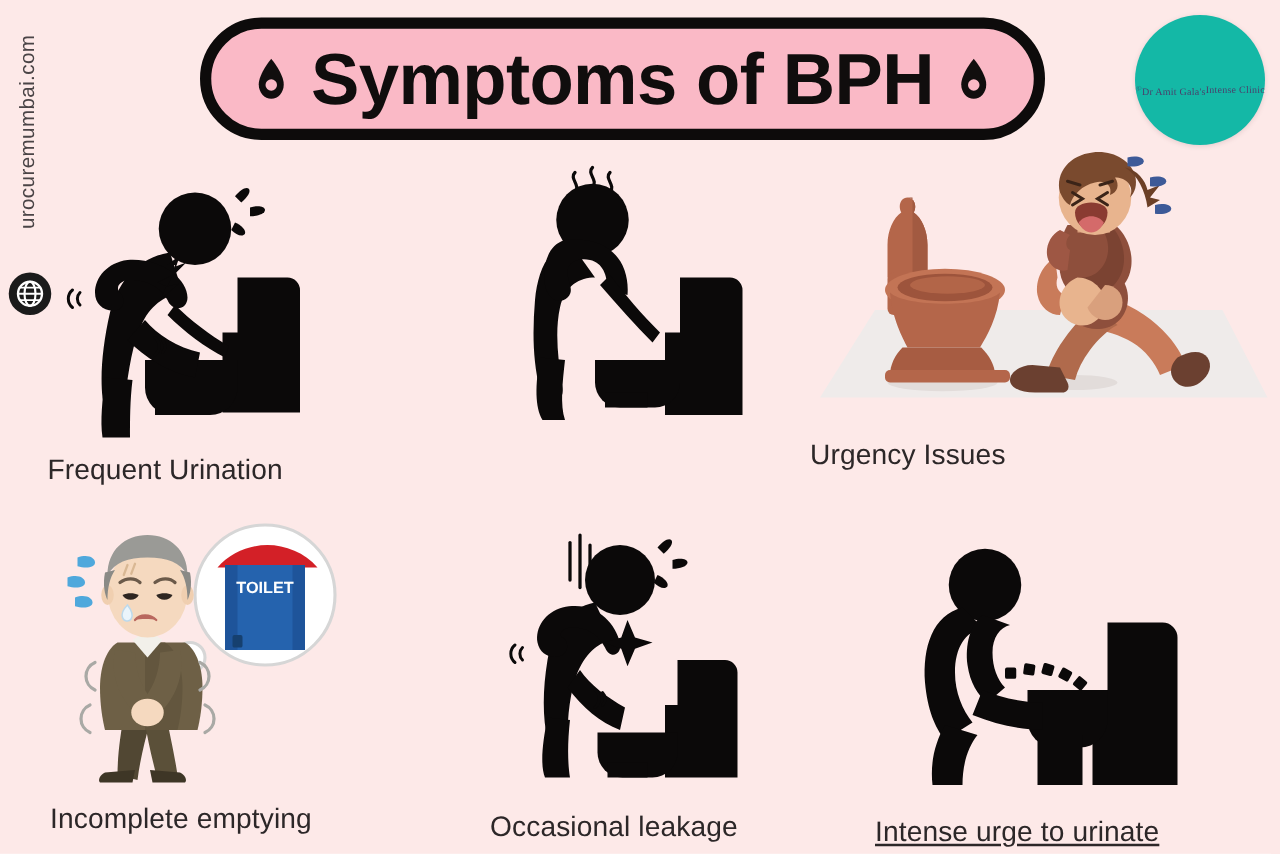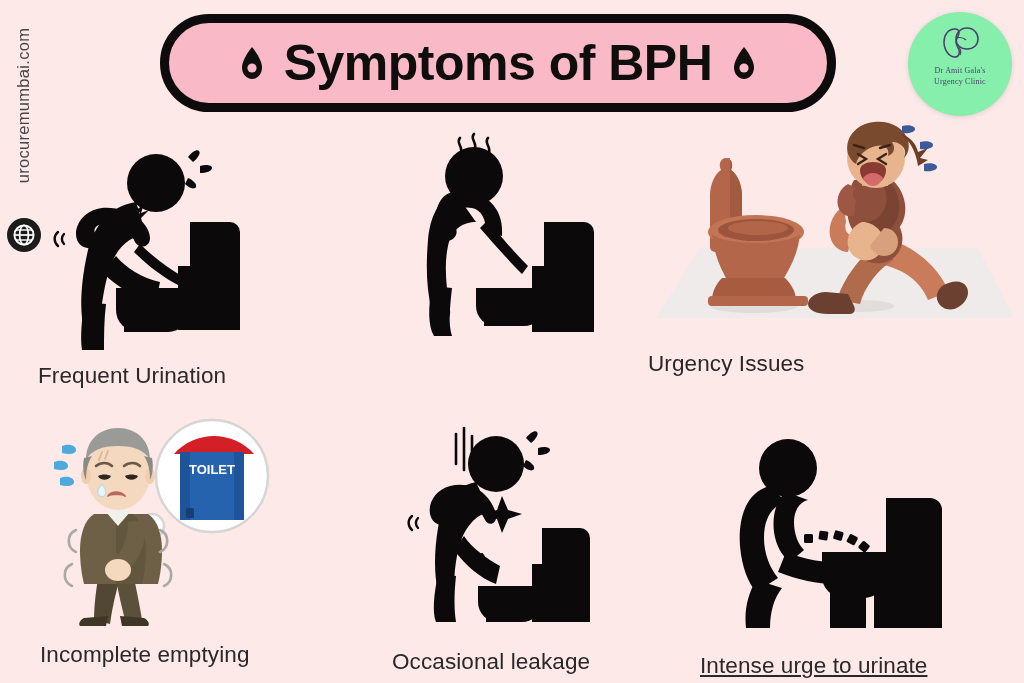--- a/index.html
+++ b/index.html
@@ -54,24 +54,24 @@
   }
 
   
   #logo {
     position: absolute;
     right: 12px;
     top: 12px;
     width: 104px;
     height: 104px;
     border-radius: 50%;
-    background: #86efac;
+    background: #14b8a6;
     box-shadow: 0 1px 4px rgba(120,80,90,0.18);
     display: flex;
-    flex-direction: column;
+    flex-direction: row;
     align-items: center;
     justify-content: flex-start;
     padding-top: 14px;
     box-sizing: border-box;
   }
   #logo-mark { width: 46px; height: 34px; }
   .logo-line {
     font-family: "Liberation Serif", serif;
     font-size: 8px;
     color: #4b3f6b;
@@ -92,21 +92,21 @@
     border: 9px solid #0d0b0b;
     border-radius: 49px;
     background: #fab9c6;
     box-sizing: border-box;
     display: flex;
     align-items: center;
     justify-content: center;
     gap: 20px;
   }
   #title-text {
-    font-size: 50px;
+    font-size: 58px;
     font-weight: bold;
     color: #100d0d;
     letter-spacing: -0.5px;
     white-space: nowrap;
   }
   .drop { width: 24px; height: 34px; flex: none; }
 
   
   .cell {
     position: absolute;
@@ -157,21 +157,21 @@
   </div>
 
   <div id="logo">
     <svg id="logo-mark" viewBox="0 0 46 34">
       <path d="M18 3 C11 3 7 9 7 16 C7 24 12 31 18 31 C22 31 23 27 22 24 C21 21 19 19 19 16 C19 12 22 10 22 7 C22 4.6 20.4 3 18 3 Z" fill="none" stroke="#4B3F6B" stroke-width="1.5"></path>
       <path d="M30 2 C23.5 2 19 7 19 13 C19 19 23.5 23 30 23 C36.5 23 41 19 41 13 C41 7 36.5 2 30 2 Z" fill="none" stroke="#4B3F6B" stroke-width="1.5"></path>
       <path d="M19 12 C23 11 27 12 29 14" fill="none" stroke="#4B3F6B" stroke-width="1.2"></path>
       <path d="M22 21 C24 24 24 27 23 29" fill="none" stroke="#4B3F6B" stroke-width="1.2"></path>
     </svg>
     <div class="logo-line" id="logo-line1">Dr Amit Gala's</div>
-    <div class="logo-line">Urgency Clinic</div>
+    <div class="logo-line">Intense Clinic</div>
   </div>
 
   <div id="title-wrap">
     <svg class="drop" viewBox="0 0 24 34">
       <path d="M12 1 C12 1 2 13 2 21.5 C2 27.8 6.5 33 12 33 C17.5 33 22 27.8 22 21.5 C22 13 12 1 12 1 Z" fill="#110e0e"></path>
       <circle cx="12" cy="22" r="4.6" fill="#fab9c6"></circle>
     </svg>
     <div id="title-text">Symptoms of BPH</div>
     <svg class="drop" viewBox="0 0 24 34">
       <path d="M12 1 C12 1 2 13 2 21.5 C2 27.8 6.5 33 12 33 C17.5 33 22 27.8 22 21.5 C22 13 12 1 12 1 Z" fill="#110e0e"></path>

